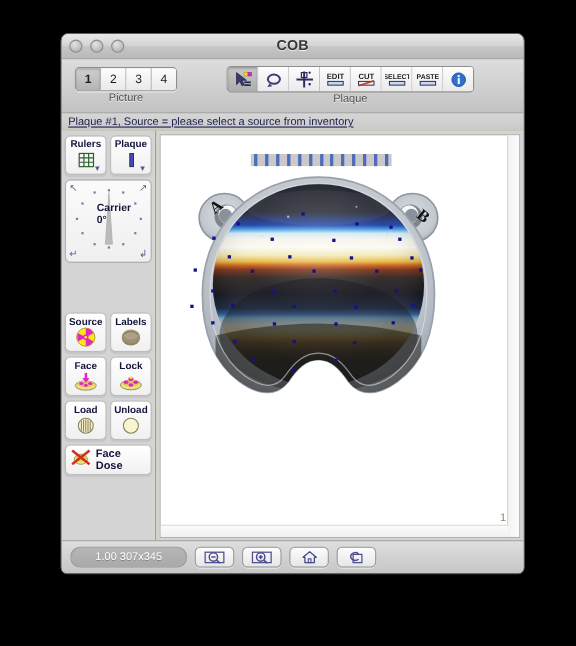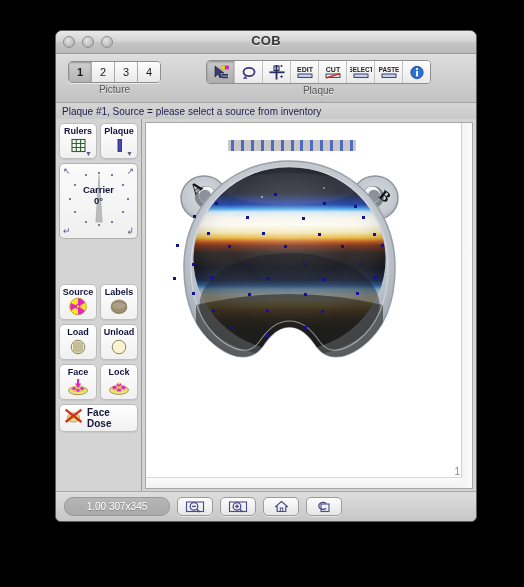--- a/index.html
+++ b/index.html
@@ -56,21 +56,21 @@
         border-right:1px solid #c3c3c3;
         background:linear-gradient(to bottom,#fdfdfd,#eaeaea);}
   .cbtn:last-child{border-right:none;}
   .cbtn.on{background:linear-gradient(to bottom,#c9c9c9,#adadad);
            box-shadow:inset 0 1px 2px rgba(0,0,0,.3);}
 
   
   #statusbar{height:17px;background:linear-gradient(to bottom,#d6d6d6,#c8c8c8);
              border-bottom:1px solid #a6a6a6;
              font-size:10px;color:#1d1d4d;padding-left:6px;line-height:17px;
-             white-space:nowrap;overflow:hidden;}
+             white-space:nowrap;overflow:hidden;text-decoration:underline;}
 
   
   #body{position:absolute;left:0;right:0;top:88px;bottom:29px;display:flex;
         background:#84cc16;}
 
   
   #sidebar{width:86px;padding:4px 3px;box-sizing:border-box;
            background:#d4d4d4;border-right:1px solid #9c9c9c;}
   .prow{display:flex;gap:3px;}
   .tile{flex:1;border:1px solid #bdbdbd;border-radius:5px;
@@ -78,22 +78,22 @@
         display:flex;flex-direction:column;align-items:center;
         padding:2px 0 3px;position:relative;box-shadow:0 1px 1px rgba(0,0,0,.07);}
   .tlabel{font-size:9px;color:#14143c;line-height:10px;font-weight:bold;}
   .ticon{height:19px;display:flex;align-items:center;justify-content:center;}
   .chev{position:absolute;right:4px;bottom:1px;font-size:7px;color:#5a5a8a;}
 
   
   #carrier{border:1px solid #b0b0b0;border-radius:5px;background:#ededed;
            height:74px;position:relative;margin-bottom:4px;
            background:linear-gradient(to bottom,#fbfbfb,#efefef);}
-  #carrier .ctext{position:absolute;left:0;right:0;top:20px;text-align:center;
-                  font-size:9.5px;color:#14143c;font-weight:bold;line-height:11px;}
+  #carrier .ctext{position:absolute;left:0;right:0;top:20px;text-align:left;
+                  font-size:9.5px;color:#14143c;font-weight:bold;line-height:11px;padding-left:28px;}
   .cdot{position:absolute;width:2px;height:2px;background:#7a7a9c;border-radius:0;}
   .carr{position:absolute;font-size:9px;color:#5a5a95;line-height:9px;}
 
   .wide{border:1px solid #bdbdbd;border-radius:5px;
         background:linear-gradient(to bottom,#ffffff,#f0f0f0);
         display:flex;align-items:center;gap:4px;padding:2px 4px;
         box-shadow:0 1px 1px rgba(0,0,0,.07);}
   .wide span.tl{font-size:10px;color:#14143c;font-weight:bold;}
 
   
@@ -319,70 +319,70 @@
                 <ellipse cx="11" cy="9" rx="8" ry="6.4" fill="#9d9070"></ellipse>
                 <ellipse cx="11" cy="7.4" rx="6.6" ry="4.4" fill="#ada089"></ellipse>
                 <path d="M4.5 7 Q11 1.6 17.5 7" fill="none" stroke="#776a4c" stroke-width=".8"></path>
               </svg>
             </div>
           </div>
         </div>
 
         <div class="prow" style="margin-bottom:4px;">
           <div class="tile">
+            <div class="tlabel">Face</div>
+            <div class="ticon">
+              <svg width="24" height="18" viewBox="0 0 24 18">
+                <ellipse cx="12" cy="12.5" rx="9.5" ry="4.2" fill="#efe27a" stroke="#8e8440" stroke-width=".8"></ellipse>
+                <ellipse cx="12" cy="11" rx="7.6" ry="3.1" fill="#d8c95e"></ellipse>
+                <ellipse cx="8" cy="10.6" rx="1.9" ry="1.4" fill="#e224c8"></ellipse>
+                <ellipse cx="16" cy="10.6" rx="1.9" ry="1.4" fill="#e224c8"></ellipse>
+                <ellipse cx="12" cy="12.4" rx="1.8" ry="1.3" fill="#e224c8"></ellipse>
+                <rect x="11" y="1" width="2.2" height="7" fill="#e224c8"></rect>
+                <path d="M12.1 10 L8.9 5.6 L15.3 5.6 Z" fill="#e224c8"></path>
+              </svg>
+            </div>
+          </div>
+          <div class="tile">
+            <div class="tlabel">Lock</div>
+            <div class="ticon">
+              <svg width="24" height="18" viewBox="0 0 24 18">
+                <ellipse cx="12" cy="12" rx="9.5" ry="4.4" fill="#efe27a" stroke="#8e8440" stroke-width=".8"></ellipse>
+                <ellipse cx="12" cy="10.2" rx="7.6" ry="3.3" fill="#d8c95e"></ellipse>
+                <ellipse cx="7.6" cy="9.4" rx="2.2" ry="1.6" fill="#e224c8"></ellipse>
+                <ellipse cx="16.4" cy="9.4" rx="2.2" ry="1.6" fill="#e224c8"></ellipse>
+                <ellipse cx="12" cy="12" rx="2.2" ry="1.6" fill="#e224c8"></ellipse>
+                <ellipse cx="12" cy="6.6" rx="2.4" ry="1.8" fill="#e224c8"></ellipse>
+                <ellipse cx="12" cy="5.4" rx="1.4" ry="1.1" fill="#ffe919"></ellipse>
+              </svg>
+            </div>
+          </div>
+        </div>
+
+        <div class="prow" style="margin-bottom:4px;">
+          <div class="tile">
             <div class="tlabel">Load</div>
             <div class="ticon">
               <svg width="20" height="18" viewBox="0 0 20 18">
                 <circle cx="10" cy="9" r="6.8" fill="#f7f2cd" stroke="#8c8660" stroke-width="1"></circle>
                 <g stroke="#7e7850" stroke-width=".85">
                   <line x1="6" y1="4.6" x2="6" y2="13.4"></line>
                   <line x1="8" y1="3.6" x2="8" y2="14.4"></line>
                   <line x1="10" y1="3.2" x2="10" y2="14.8"></line>
                   <line x1="12" y1="3.6" x2="12" y2="14.4"></line>
                   <line x1="14" y1="4.6" x2="14" y2="13.4"></line>
                 </g>
               </svg>
             </div>
           </div>
           <div class="tile">
             <div class="tlabel">Unload</div>
             <div class="ticon">
               <svg width="20" height="18" viewBox="0 0 20 18">
                 <circle cx="10" cy="9" r="6.8" fill="#f9f4cf" stroke="#8c8660" stroke-width="1"></circle>
-              </svg>
-            </div>
-          </div>
-        </div>
-
-        <div class="prow" style="margin-bottom:4px;">
-          <div class="tile">
-            <div class="tlabel">Face</div>
-            <div class="ticon">
-              <svg width="24" height="18" viewBox="0 0 24 18">
-                <ellipse cx="12" cy="12.5" rx="9.5" ry="4.2" fill="#efe27a" stroke="#8e8440" stroke-width=".8"></ellipse>
-                <ellipse cx="12" cy="11" rx="7.6" ry="3.1" fill="#d8c95e"></ellipse>
-                <ellipse cx="8" cy="10.6" rx="1.9" ry="1.4" fill="#e224c8"></ellipse>
-                <ellipse cx="16" cy="10.6" rx="1.9" ry="1.4" fill="#e224c8"></ellipse>
-                <ellipse cx="12" cy="12.4" rx="1.8" ry="1.3" fill="#e224c8"></ellipse>
-                <rect x="11" y="1" width="2.2" height="7" fill="#e224c8"></rect>
-                <path d="M12.1 10 L8.9 5.6 L15.3 5.6 Z" fill="#e224c8"></path>
-              </svg>
-            </div>
-          </div>
-          <div class="tile">
-            <div class="tlabel">Lock</div>
-            <div class="ticon">
-              <svg width="24" height="18" viewBox="0 0 24 18">
-                <ellipse cx="12" cy="12" rx="9.5" ry="4.4" fill="#efe27a" stroke="#8e8440" stroke-width=".8"></ellipse>
-                <ellipse cx="12" cy="10.2" rx="7.6" ry="3.3" fill="#d8c95e"></ellipse>
-                <ellipse cx="7.6" cy="9.4" rx="2.2" ry="1.6" fill="#e224c8"></ellipse>
-                <ellipse cx="16.4" cy="9.4" rx="2.2" ry="1.6" fill="#e224c8"></ellipse>
-                <ellipse cx="12" cy="12" rx="2.2" ry="1.6" fill="#e224c8"></ellipse>
-                <ellipse cx="12" cy="6.6" rx="2.4" ry="1.8" fill="#e224c8"></ellipse>
-                <ellipse cx="12" cy="5.4" rx="1.4" ry="1.1" fill="#ffe919"></ellipse>
               </svg>
             </div>
           </div>
         </div>
 
         <div class="wide">
           <span>
             <svg width="19" height="16" viewBox="0 0 19 16">
               <ellipse cx="9.5" cy="9.5" rx="6" ry="4.6" fill="#efe27a" stroke="#8e8440" stroke-width=".7"></ellipse>
               <ellipse cx="9.5" cy="8.4" rx="4.6" ry="3" fill="#d8c95e"></ellipse>

